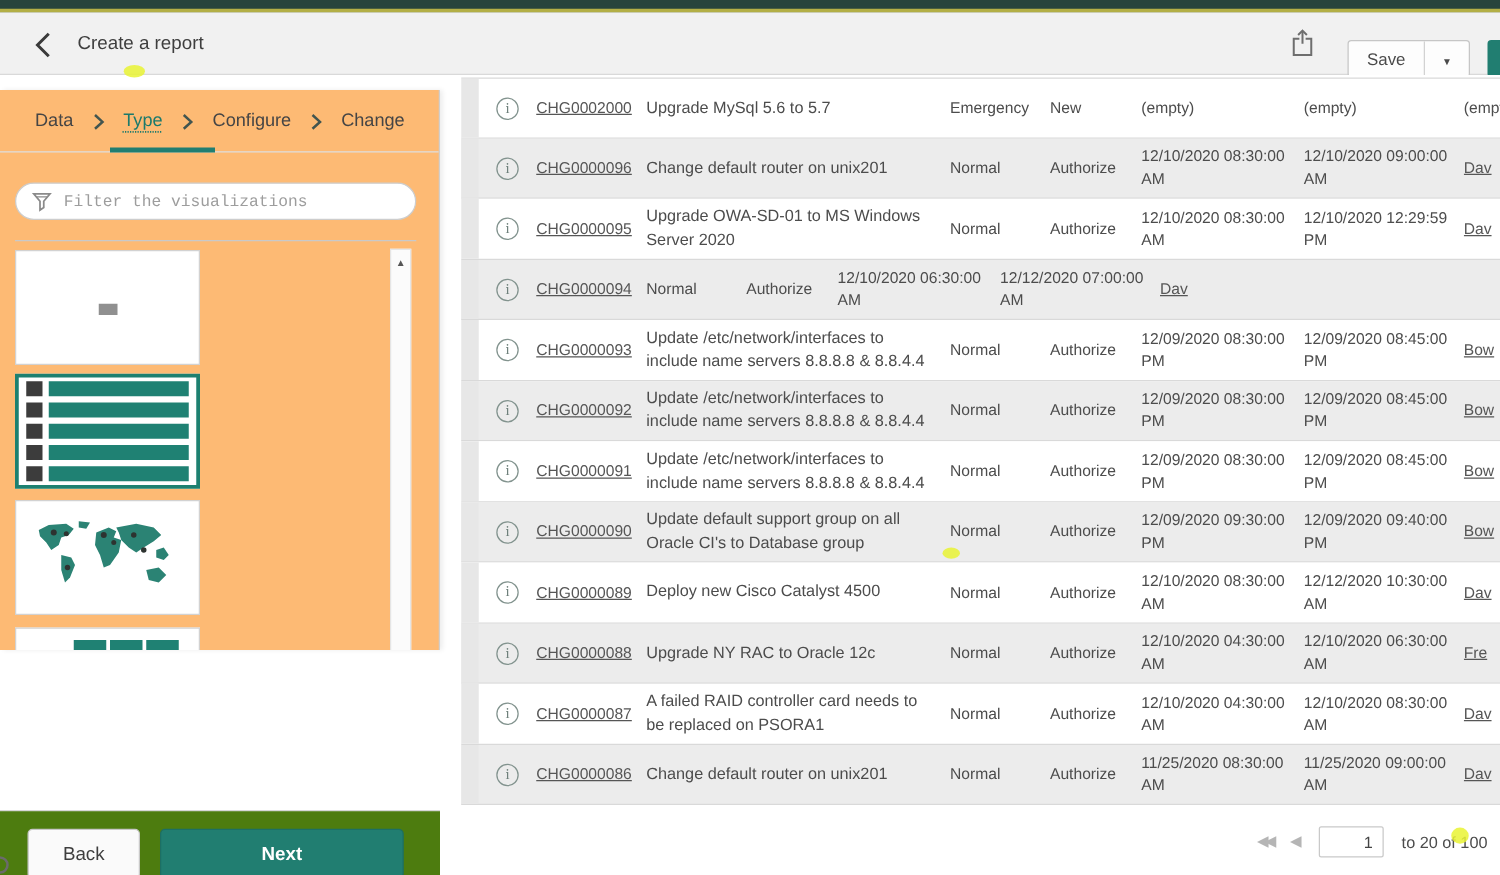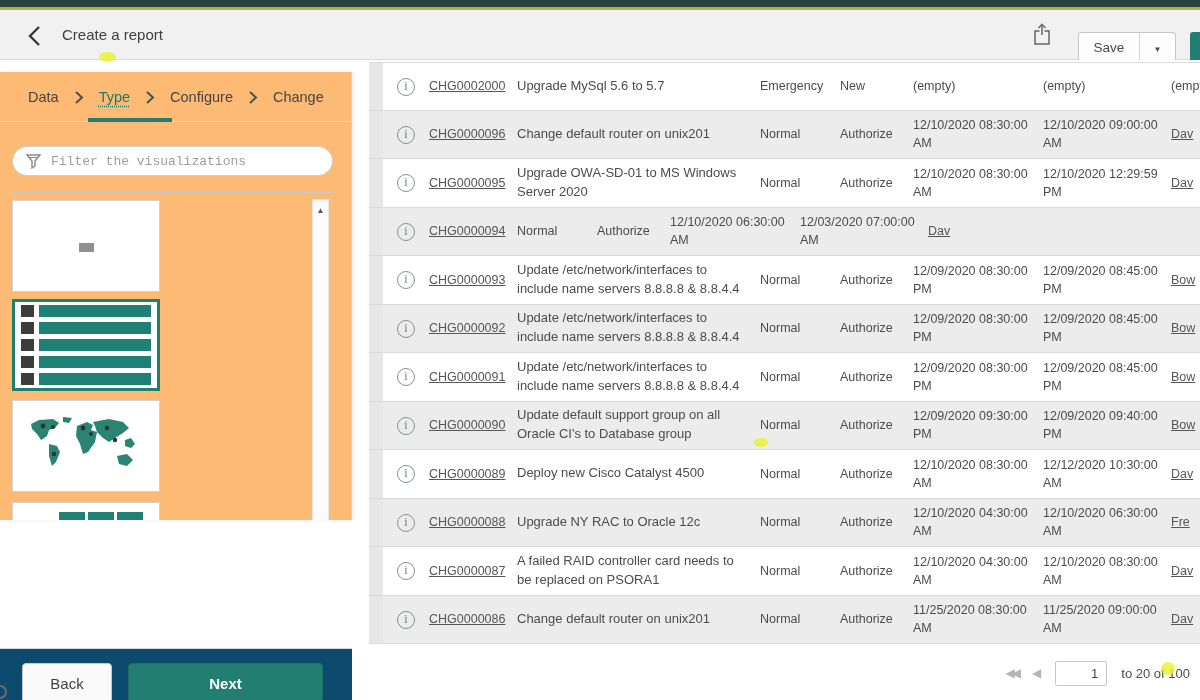--- a/index.html
+++ b/index.html
@@ -93,21 +93,21 @@
     background:#fbfbfb; border:1px solid #e5e5e5; }
   .viz-scroll .arr { position:absolute; left:0; width:100%; text-align:center;
     font-size:8px; color:#555; cursor:pointer; }
   .viz-scroll .arr-up { top:6px; }
   .viz-scroll .arr-dn { bottom:6px; }
   .viz-scroll .thumb { position:absolute; left:3px; top:341px; width:9px; height:64px;
     background:#c4c4c4; cursor:grab; }
 
   
   .sidebar-footer { position:absolute; left:0; top:648px; width:352px; height:52px;
-    background:#0c4a6e; border-top:1px solid #d6d6d6; z-index:6; }
+    background:#4d7c0f; border-top:1px solid #d6d6d6; z-index:6; }
   .btn-back { position:absolute; left:22px; top:14px; width:90px; height:40px;
     background:#fafafa; border:1px solid #c8c8c8; border-radius:4px; font-size:15px;
     color:#3e3e3e; cursor:pointer; font-family:inherit; }
   .btn-next { position:absolute; left:128px; top:14px; width:195px; height:40px;
     background:#217e71; border:1px solid #1c6f64; border-radius:4px; font-size:15px;
     font-weight:700; color:#fff; cursor:pointer; font-family:inherit; }
   .corner-glyph { position:absolute; left:-7px; top:36px; width:14px; height:14px;
     border:2px solid #6b6b6b; border-radius:50%; }
 
   
@@ -341,21 +341,21 @@
       <span class="cell c-asg"><a class="cell-link">Dav</a></span>
     </div>
 
     <div class="row">
       <span class="gutter"></span>
       <span class="cell c-info"><span class="info-icon">i</span></span>
       <span class="cell c-num"><a class="cell-link">CHG0000094</a></span>
       <span class="cell c-pri">Normal</span>
       <span class="cell c-state">Authorize</span>
       <span class="cell c-start">12/10/2020 06:30:00 AM</span>
-      <span class="cell c-end">12/03/2020 07:00:00 AM</span>
+      <span class="cell c-end">12/12/2020 07:00:00 AM</span>
       <span class="cell c-asg"><a class="cell-link">Dav</a></span>
     </div>
 
     <div class="row">
       <span class="gutter"></span>
       <span class="cell c-info"><span class="info-icon">i</span></span>
       <span class="cell c-num"><a class="cell-link">CHG0000093</a></span>
       <span class="cell c-desc">Update /etc/network/interfaces to include name servers 8.8.8.8 &amp; 8.8.4.4</span>
       <span class="cell c-pri">Normal</span>
       <span class="cell c-state">Authorize</span>

